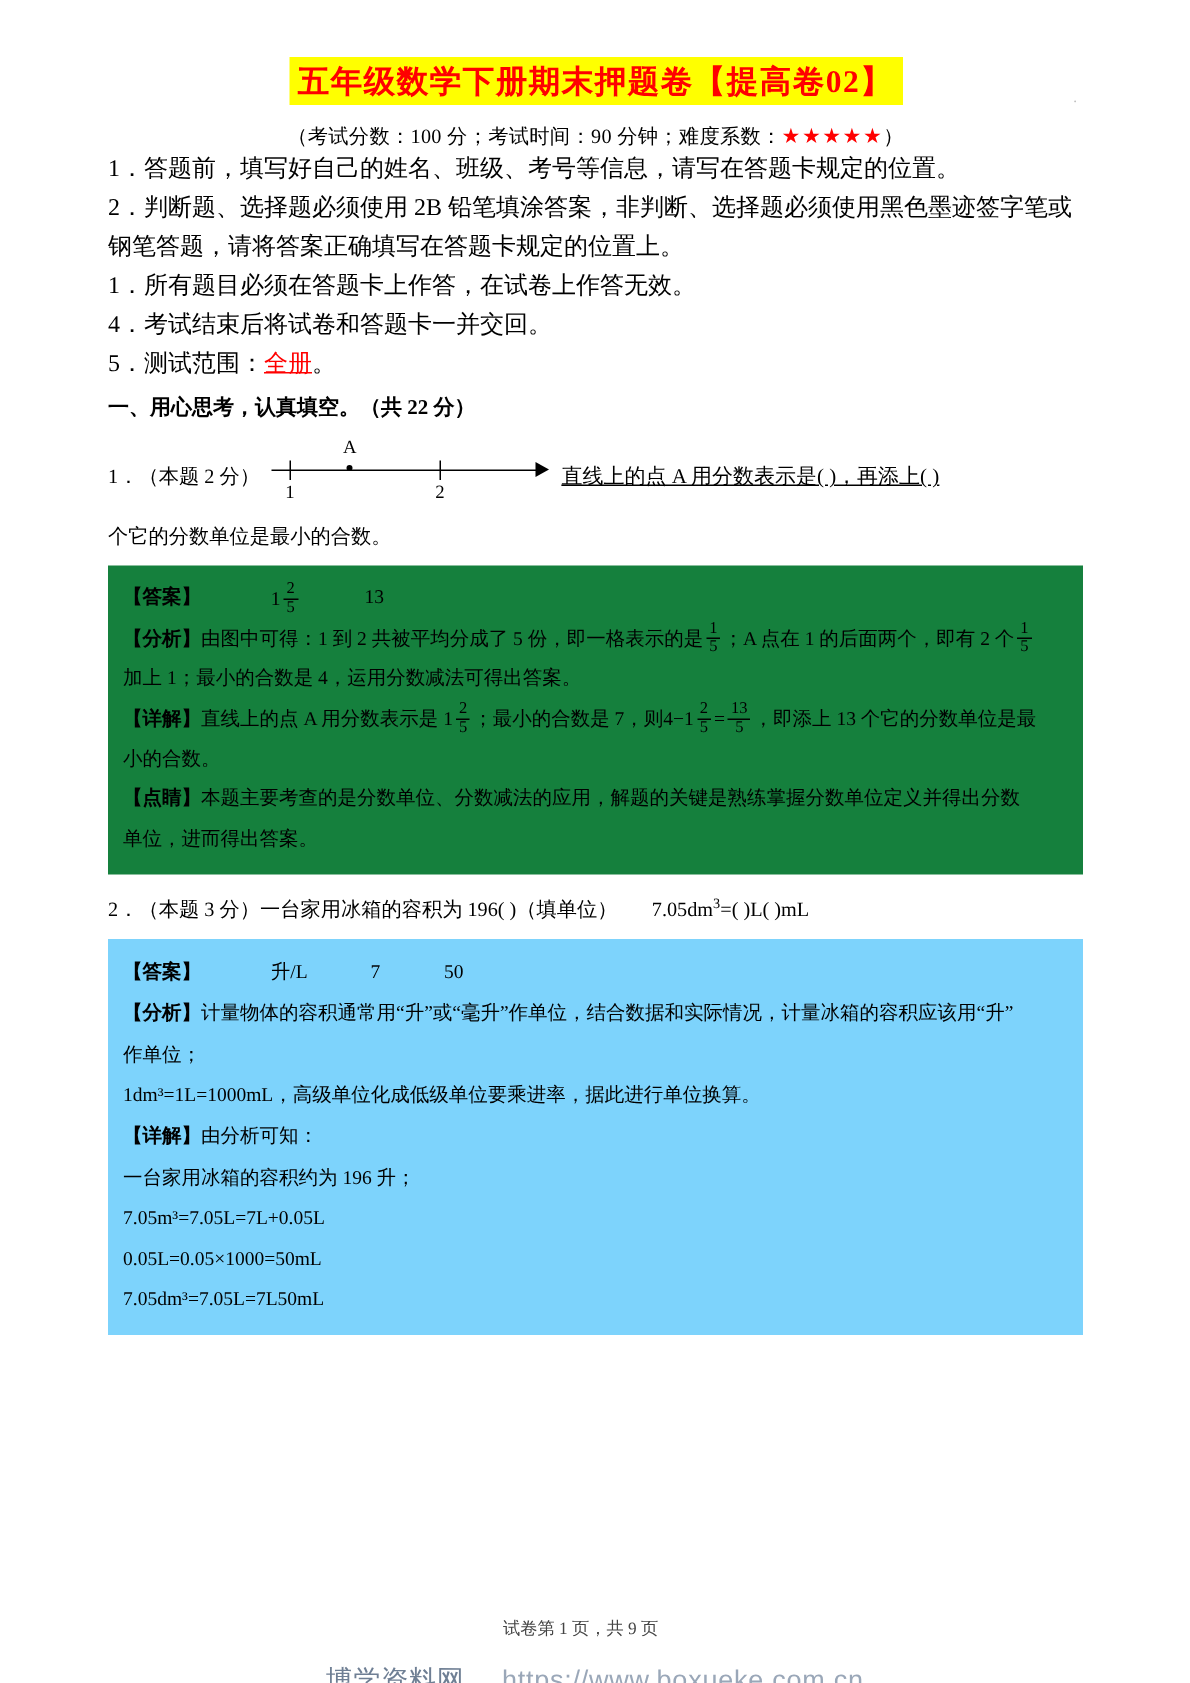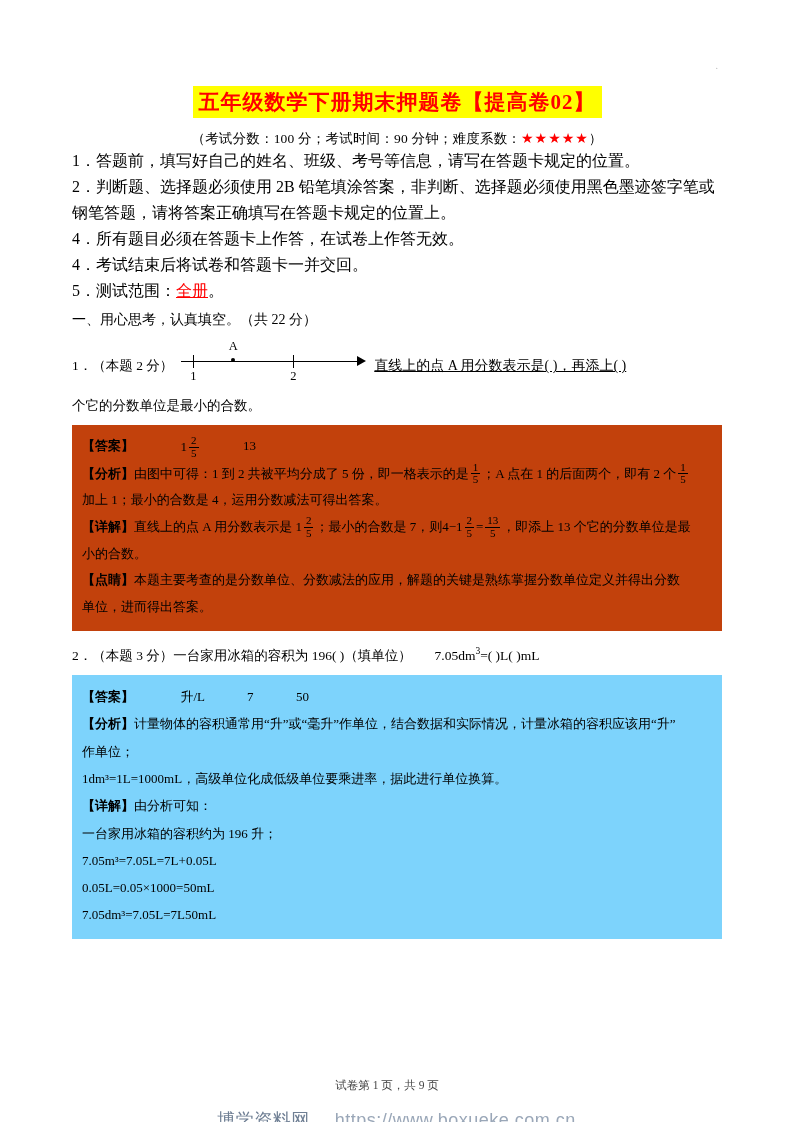--- a/index.html
+++ b/index.html
@@ -13,21 +13,21 @@
   }
   .page{
     position:absolute;left:0;top:0;width:793px;height:1122px;
     padding:0;
   }
   .content{
     position:absolute;
     left:72px;top:0;width:650px;
   }
   .title-wrap{
-    margin-top:86px;
+    margin-top:38px;
     text-align:center;
   }
   .title{
     display:inline-block;
     background:#ffff00;
     color:#ff0000;
     font-weight:bold;
     font-size:21px;
     letter-spacing:1px;
     padding:2px 6px;
@@ -44,21 +44,21 @@
     margin-top:10px;
     font-size:13.5px;
   }
   .notice-line{
     font-size:16px;
     line-height:1.62;
   }
   .red{color:#ff0000;}
   .u{text-decoration:underline;}
   .section-head{
-    font-weight:normal;
+    font-weight:bold;
     font-size:14px;
     margin-top:8px;
     margin-bottom:4px;
   }
   .numline-block{
     margin-top:10px;
     display:flex;
     align-items:flex-start;
   }
   .nl-lead{
@@ -96,21 +96,21 @@
   .nl-A{
     position:absolute;top:0px;font-size:12.5px;transform:translateX(-50%);
   }
   .nl-tail{
     font-size:14px;padding-top:18px;white-space:nowrap;text-decoration:underline;
   }
   .after-line{
     font-size:13.5px;margin-top:12px;
   }
   .ansbox{
-    background:#c2410c;
+    background:#15803d;
     margin-top:10px;
     padding:8px 10px 10px 10px;
     font-size:13px;
     line-height:2.05;
   }
   .ansbox .row{display:block;}
   .lbl{font-weight:bold;}
   .frac{
     display:inline-block;
     vertical-align:middle;
@@ -162,21 +162,21 @@
     <div class="title-wrap">
       <span class="title">五年级数学下册期末押题卷【提高卷02】</span>
     </div>
 
     <div class="subtitle">
       <span>（考试分数：100 分；考试时间：90 分钟；难度系数：</span><span class="stars">★★★★★</span><span>）</span>
     </div>
 
     <div class="notice-line">1．答题前，填写好自己的姓名、班级、考号等信息，请写在答题卡规定的位置。</div>
     <div class="notice-line">2．判断题、选择题必须使用 2B 铅笔填涂答案，非判断、选择题必须使用黑色墨迹签字笔或钢笔答题，请将答案正确填写在答题卡规定的位置上。</div>
-    <div class="notice-line">4．所有题目必须在答题卡上作答，在试卷上作答无效。</div>
+    <div class="notice-line">1．所有题目必须在答题卡上作答，在试卷上作答无效。</div>
     <div class="notice-line">4．考试结束后将试卷和答题卡一并交回。</div>
     <div class="notice-line">
       <span>5．测试范围：</span><span class="red u">全册</span><span>。</span>
     </div>
 
     <div class="section-head">一、用心思考，认真填空。（共 22 分）</div>
 
     <div class="numline-block">
       <span class="nl-lead">1．（本题 2 分）</span>
       <span class="numline">

